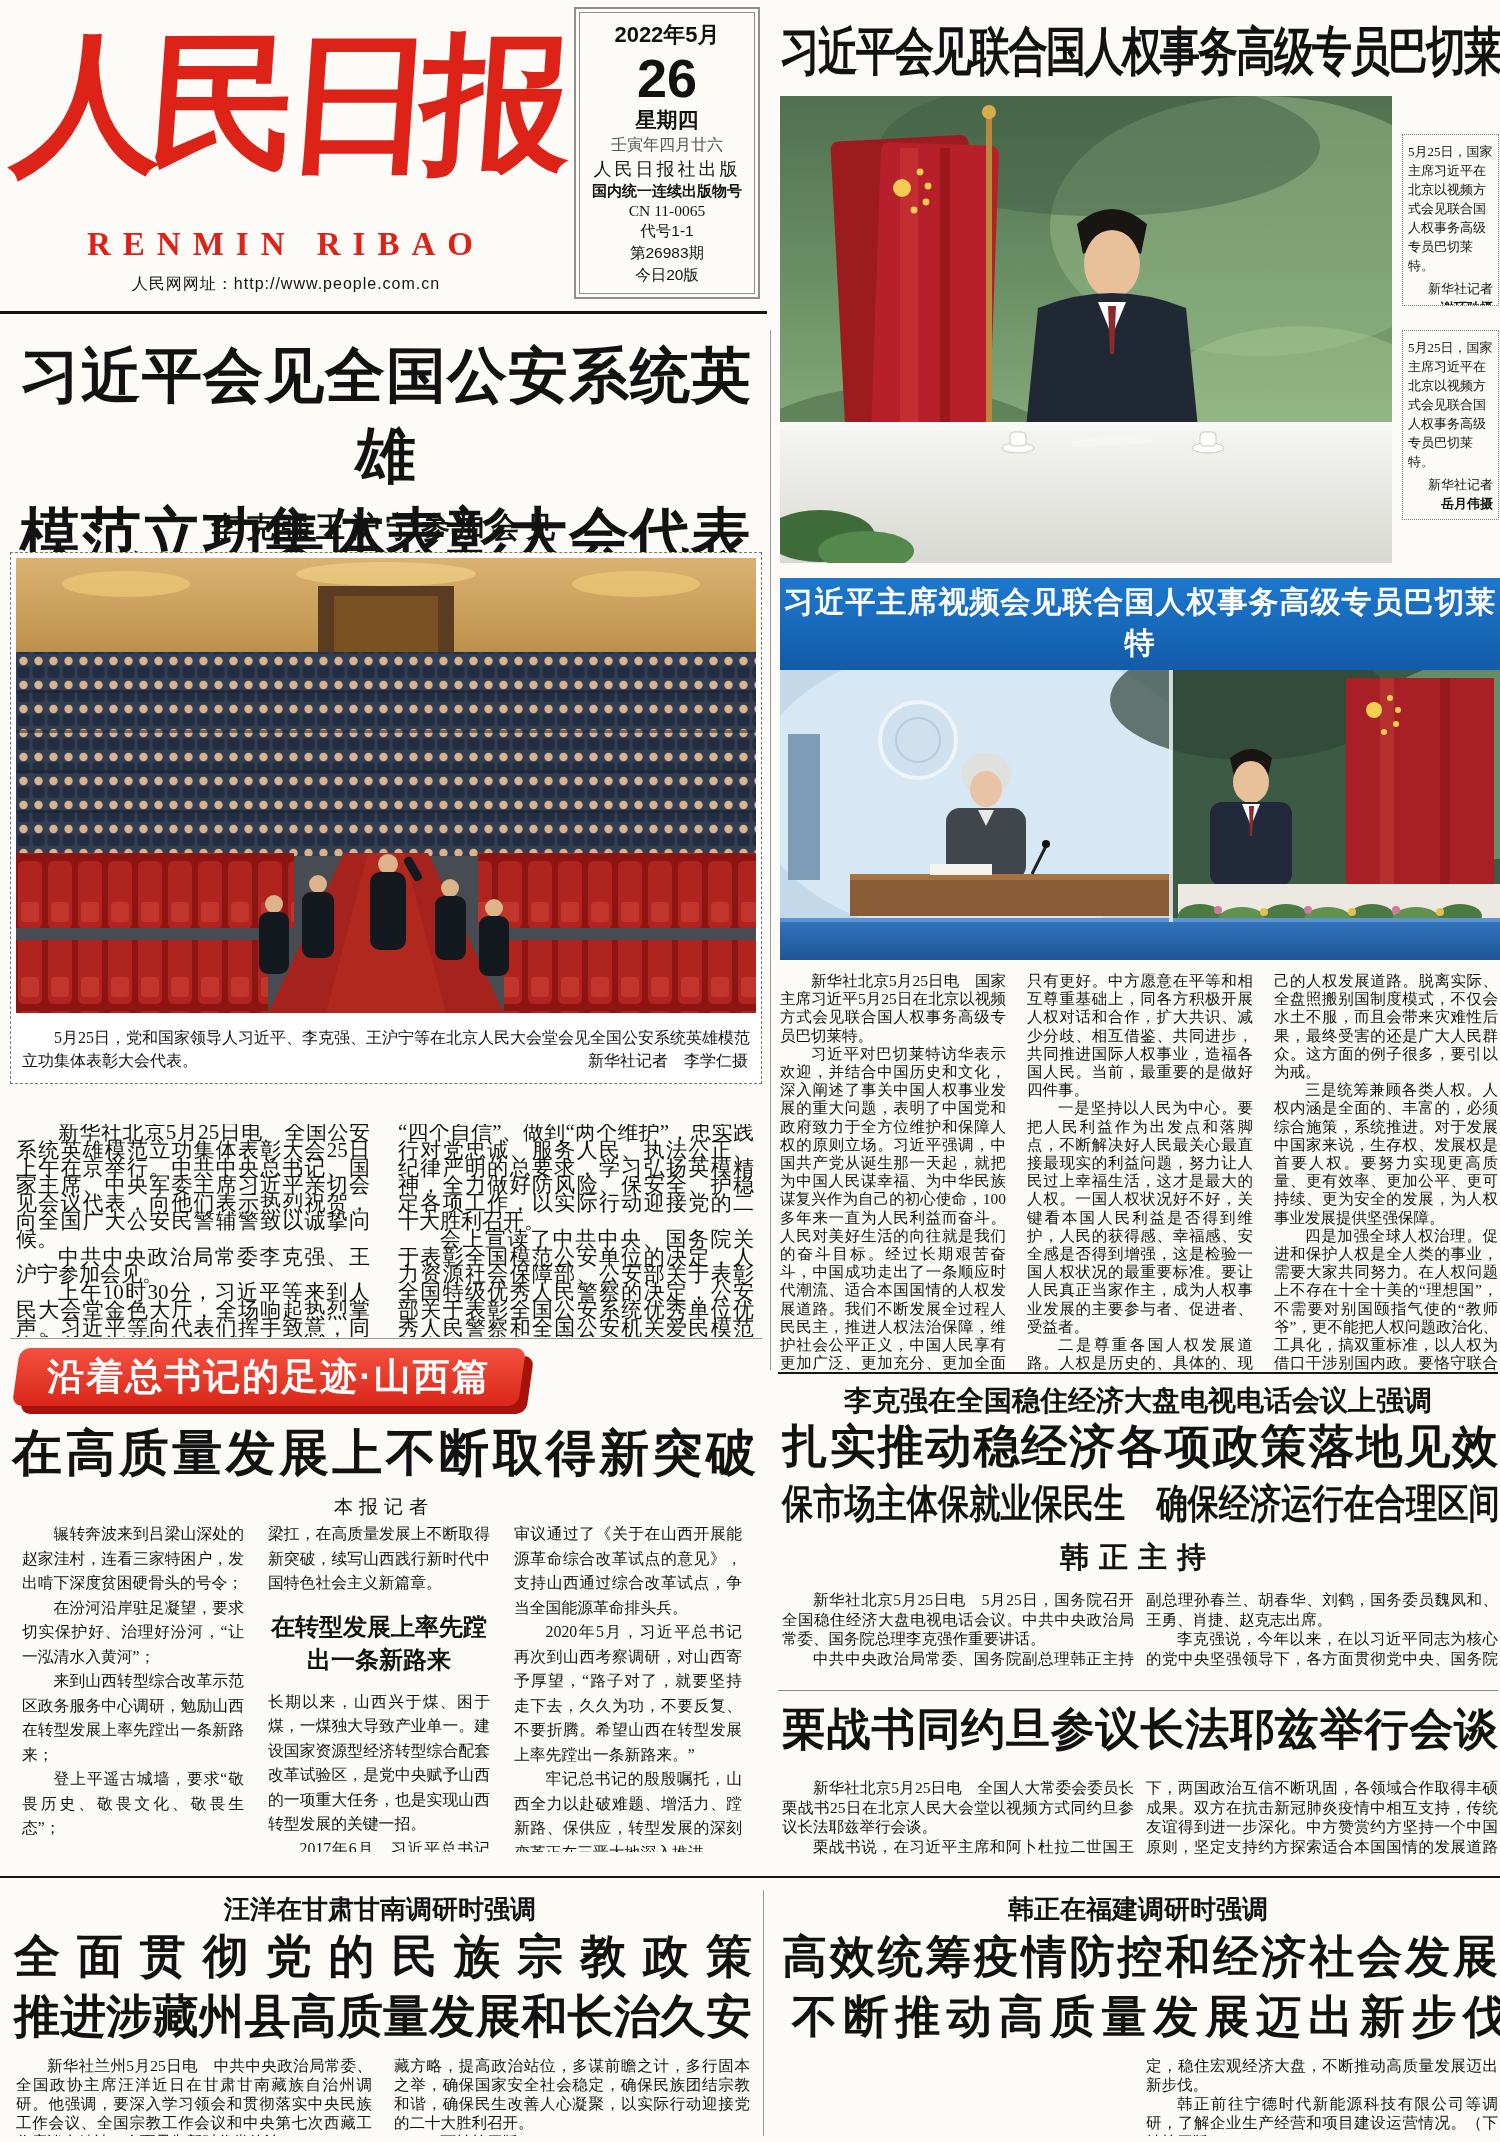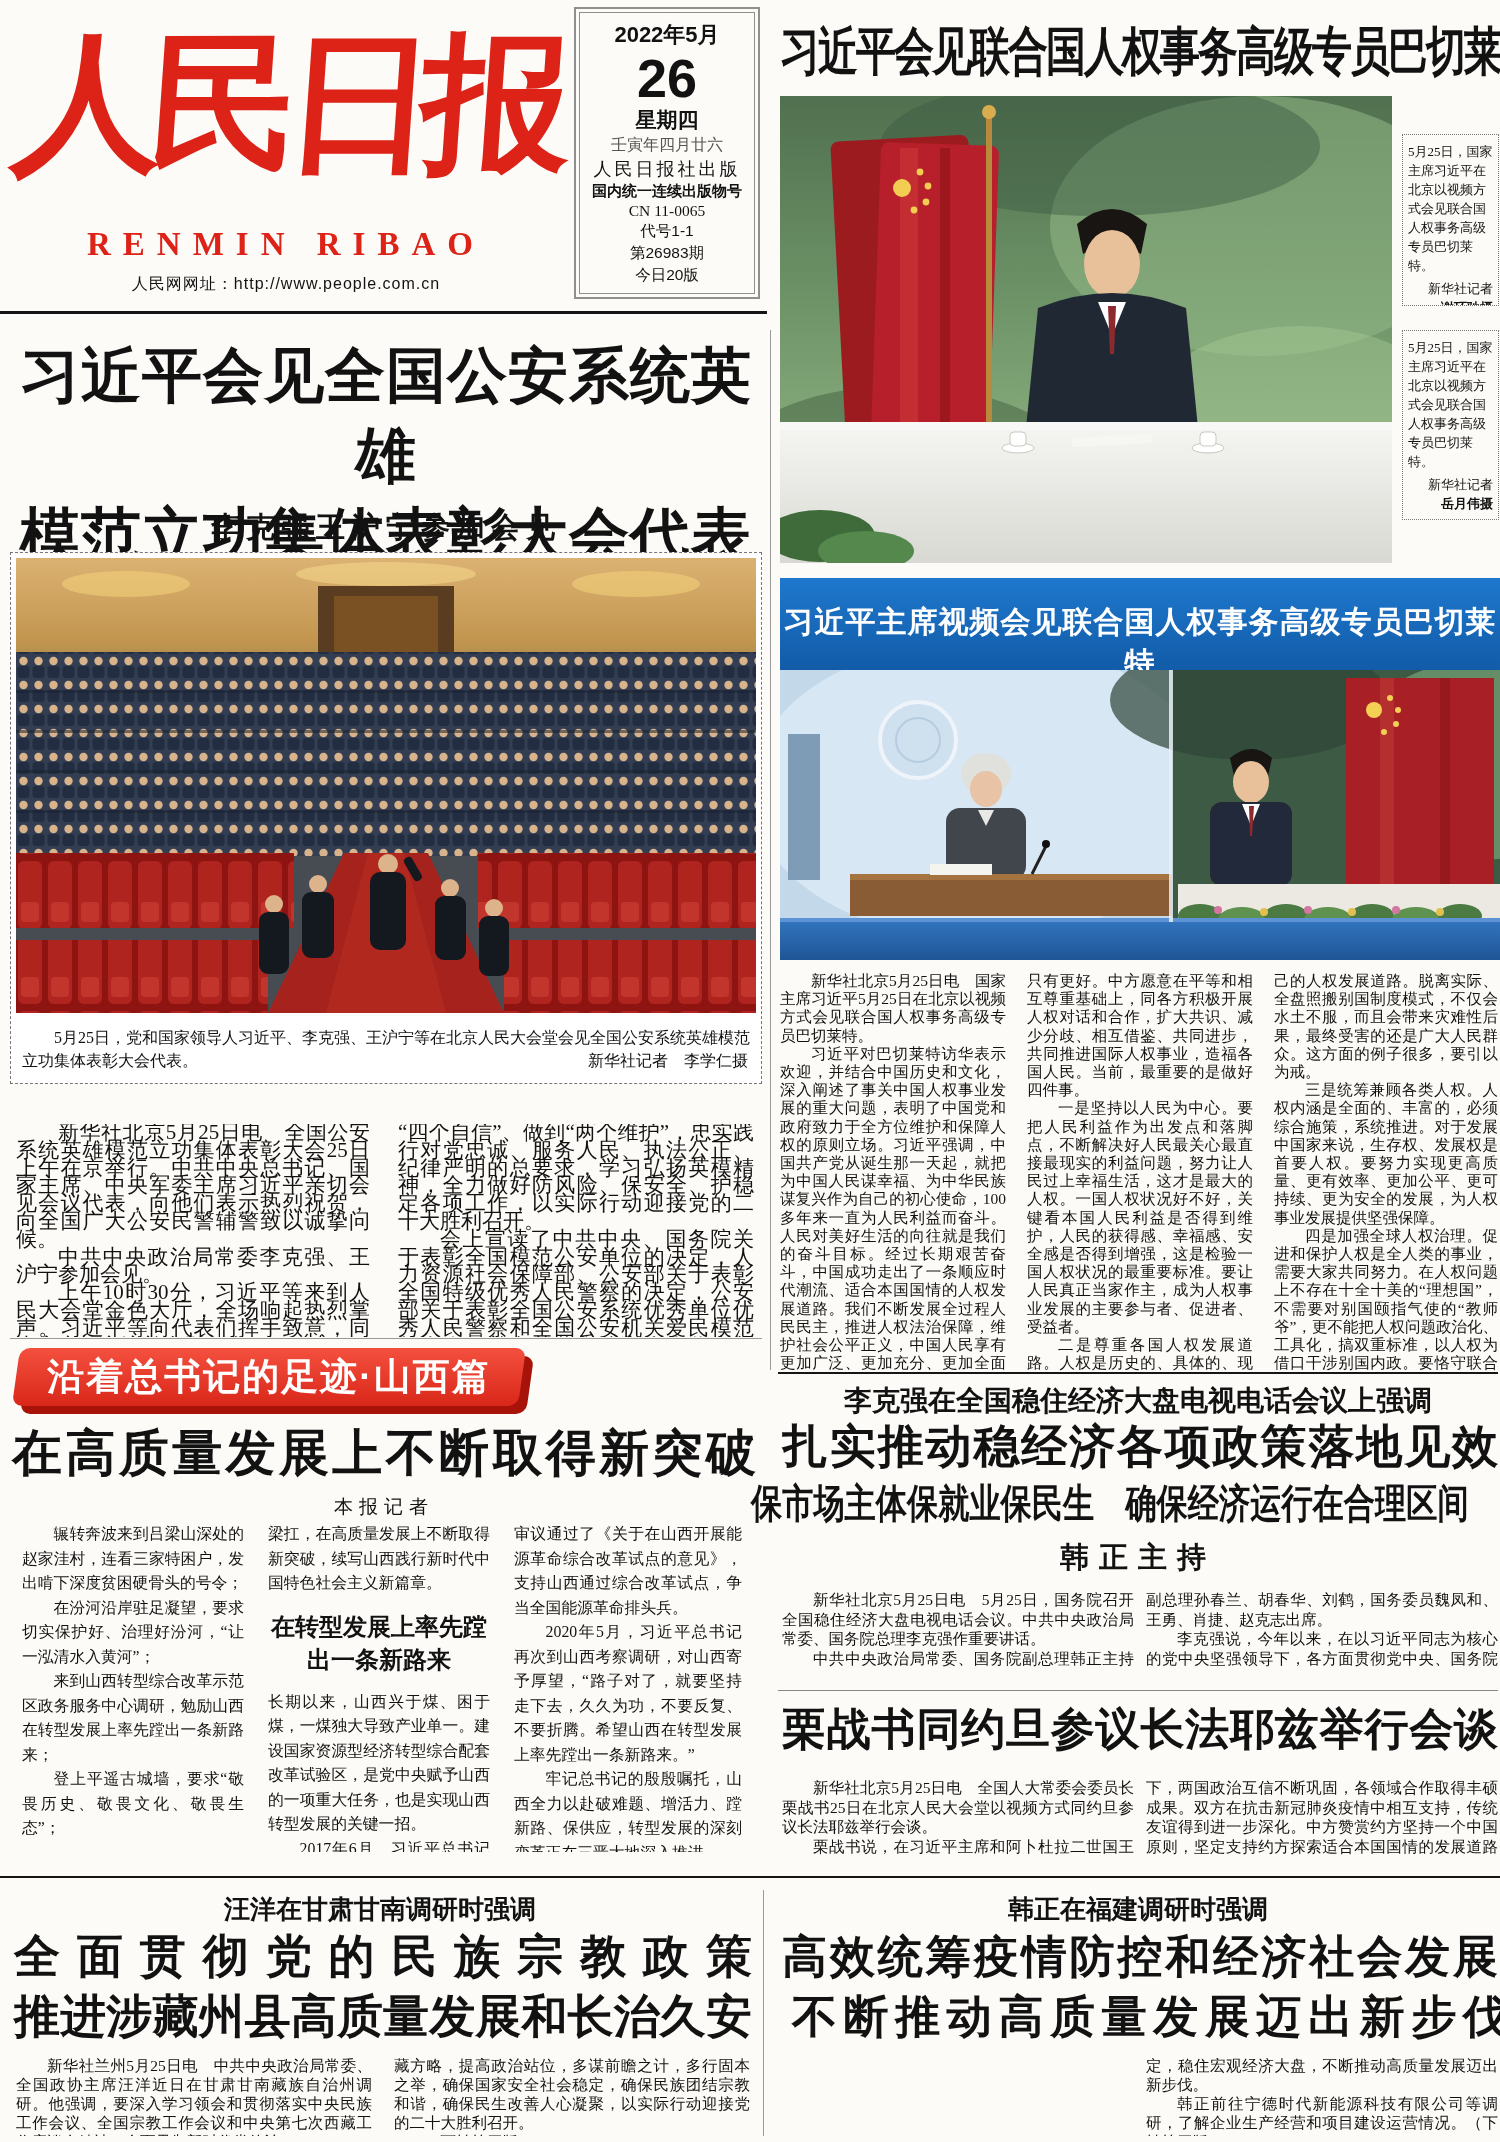--- a/index.html
+++ b/index.html
@@ -49,40 +49,40 @@
   .bodycol p{margin:0;text-indent:2em;}
   .cont p:first-child{text-indent:0;}
   .fs-lead{font-size:21px;line-height:17.8px;}
   .fs-video{font-size:15.5px;line-height:18.2px;}
   .fs-sx{font-size:15.8px;line-height:24.5px;}
   .fs-mid{font-size:15.5px;line-height:19.5px;}
   .fs-bot{font-size:15.5px;line-height:19px;}
   
   .vbanner{left:780px;top:578px;width:720px;height:92px;background:linear-gradient(180deg,#1e78cd,#125ba8);
            color:#fff;text-align:center;overflow:hidden;}
-  .vb-cn{font-size:30px;font-weight:900;letter-spacing:1px;margin-top:24px;}
+  .vb-cn{font-size:30px;font-weight:900;letter-spacing:1px;margin-top:4px;}
   .vscene{left:780px;top:670px;width:720px;height:290px;overflow:hidden;}
   
   .sxbanner{left:16px;top:1348px;width:514px;height:62px;}
   .sxbanner .bg2{position:absolute;left:8px;top:8px;width:506px;height:58px;background:#a81309;
                  transform:skewX(-8deg);border-radius:10px;}
   .sxbanner .bg1{position:absolute;left:0;top:0;width:506px;height:58px;
                  background:linear-gradient(180deg,#f4503f,#d92719);transform:skewX(-8deg);
                  border-radius:10px;}
   .sxbanner .txt{position:absolute;left:0;top:0;width:506px;height:58px;line-height:58px;
                  text-align:center;color:#fff;font-size:37px;font-weight:900;letter-spacing:2px;}
   .sx-h{left:12px;top:1420px;width:744px;font-size:50px;font-weight:900;line-height:66px;
         text-align:justify;text-align-last:justify;}
   .sx-by{left:12px;top:1494px;width:744px;text-align:center;font-size:19px;letter-spacing:6px;}
   .sx-sub{font-weight:700;font-size:24px;line-height:33px;text-align:center;margin:14px 0;
           font-family:"Liberation Sans","DejaVu Sans",sans-serif;text-indent:0!important;}
   
   .serif-h{font-weight:900;text-align:justify;text-align-last:justify;}
   .kicker{font-weight:700;text-align:center;}
-  .lkq-h2wrap{left:751px;top:1476px;width:716px;height:56px;overflow:visible;}
+  .lkq-h2wrap{left:782px;top:1476px;width:716px;height:56px;overflow:visible;}
   .lkq-h2{font-size:40px;font-weight:900;white-space:nowrap;transform:scaleX(0.78);
           transform-origin:left center;}
   .hz-sub{left:780px;top:1538px;width:716px;text-align:center;font-size:29px;font-weight:700;letter-spacing:10px;}
   .vdiv{position:absolute;width:1px;background:#9a9a9a;}
 </style>
 </head>
 <body>
 
 <div class="page">
 

